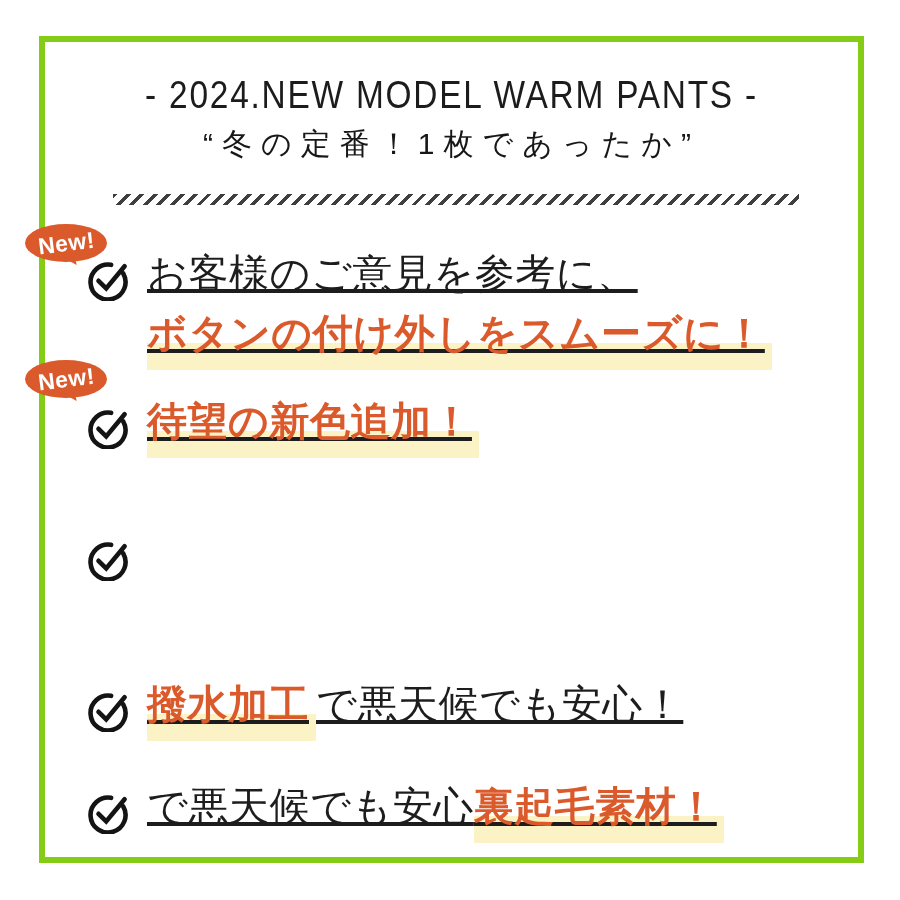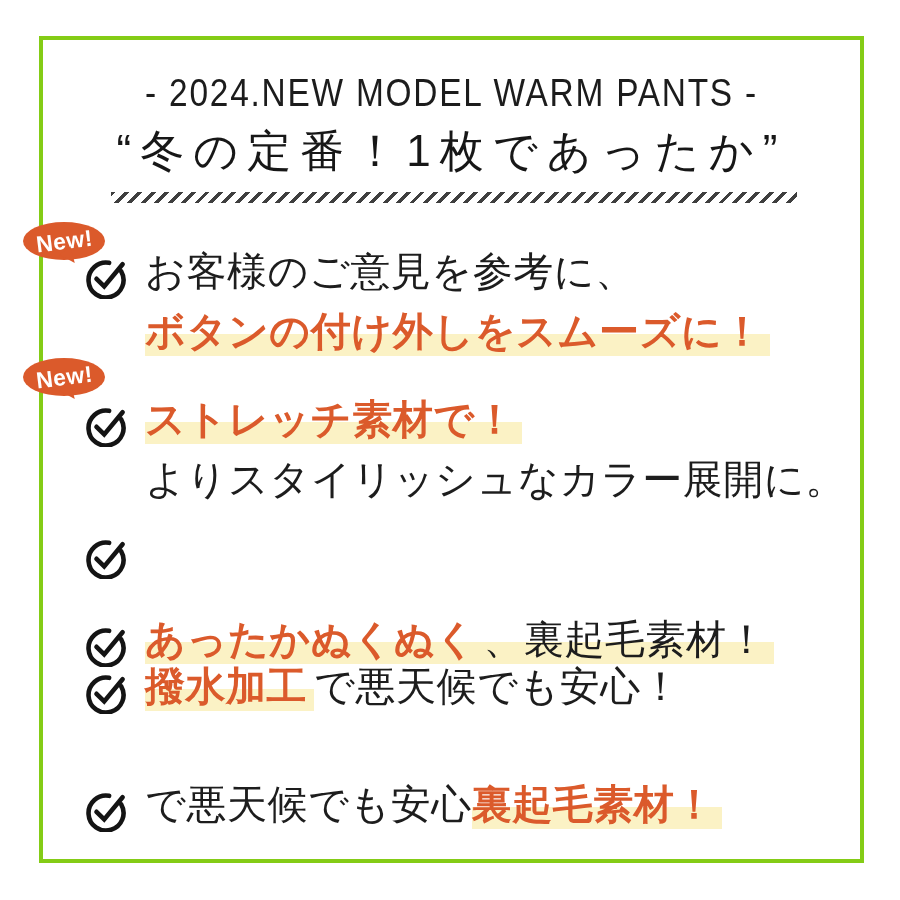--- a/index.html
+++ b/index.html
@@ -9,50 +9,50 @@
     --divider: #3F3F3F;
   }
   * { margin: 0; padding: 0; box-sizing: border-box; }
   html, body { width: 900px; height: 900px; background: #ffffff; }
   body { font-family: "Liberation Sans", "DejaVu Sans", sans-serif; color: var(--ink); }
 
   .canvas { position: relative; width: 900px; height: 900px; background: #fff; overflow: hidden; }
 
   .frame {
     position: absolute; left: 39px; top: 36px; width: 825px; height: 827px;
-    border: 4px solid #84cc16; background: #fff;
+    border: 6px solid #84cc16; background: #fff;
   }
 
   .title {
     position: absolute; top: 32px; left: 0; right: 0;
     text-align: center; font-size: 38px; letter-spacing: 2px;
     color: #1c1c1c; transform: scaleX(0.88); white-space: nowrap;
   }
 
   .catch {
     position: absolute; top: 82px; left: 0; right: 0;
-    text-align: center; font-size: 44px; letter-spacing: 9px;
+    text-align: center; font-size: 30px; letter-spacing: 9px;
     color: #171717; white-space: nowrap;
   }
 
   .divider {
     position: absolute; top: 152px; left: 68px; width: 686px; height: 11px;
     background: repeating-linear-gradient(135deg, var(--divider) 0 3.5px, transparent 3.5px 9.5px);
   }
 
   .feature { position: absolute; left: 0; right: 4px; }
   .feature .check { position: absolute; left: 40px; top: 12px; width: 46px; height: 46px; }
-  .feature .lines { margin-left: 102px; }
+  .feature .lines { margin-left: 102px; text-decoration: underline; }
   .feature .line { font-size: 40px; line-height: 60px; white-space: nowrap; letter-spacing: 0.5px; }
 
   .seg { color: var(--ink); }
   .seg.em { color: var(--accent); font-weight: 700; }
   .seg.hl {
     background-image: linear-gradient(to bottom, transparent 54%, var(--highlight) 54%);
-    padding-bottom: 3px; padding-right: 7px;
+    padding-bottom: 15px; padding-right: 7px;
   }
 
   .badge {
     position: absolute; left: -20px; width: 82px; height: 38px;
     background: var(--accent); border-radius: 50%;
     display: flex; align-items: center; justify-content: center;
     color: #fff; font-weight: 700; font-size: 23px; z-index: 3;
   }
   .badge .label { transform: rotate(-7deg); letter-spacing: 0.5px; }
   .badge .tail {
@@ -96,47 +96,35 @@
     </div>
 
     <div class="feature" style="top:349px">
       <span class="check">
         <svg viewBox="0 0 46 46" width="46" height="46">
           <path class="stroke" d="M 26.1 9.8 A 17.5 17.5 0 1 0 38.2 18.3"></path>
           <path class="stroke" d="M 13.5 25.8 L 21.2 33.4 L 39.6 11.2"></path>
         </svg>
       </span>
       <div class="lines">
-        <div class="line"><span class="seg em hl">ストレッチ素材で！</span></div>
-        <div class="line"><span class="seg">よりスタイリッシュなカラー展開に。</span></div>
+        <div class="line"><span class="seg em hl">待望の新色追加！</span></div>
       </div>
     </div>
 
     <div class="feature" style="top:481px">
       <span class="check">
         <svg viewBox="0 0 46 46" width="46" height="46">
           <path class="stroke" d="M 26.1 9.8 A 17.5 17.5 0 1 0 38.2 18.3"></path>
           <path class="stroke" d="M 13.5 25.8 L 21.2 33.4 L 39.6 11.2"></path>
         </svg>
       </span>
     </div>
 
-    <div class="feature" style="top:569px">
-      <span class="check">
-        <svg viewBox="0 0 46 46" width="46" height="46">
-          <path class="stroke" d="M 26.1 9.8 A 17.5 17.5 0 1 0 38.2 18.3"></path>
-          <path class="stroke" d="M 13.5 25.8 L 21.2 33.4 L 39.6 11.2"></path>
-        </svg>
-      </span>
-      <div class="lines">
-        <div class="line"><span class="seg em hl">あったかぬくぬく</span><span class="seg hl">、裏起毛素材！</span></div>
-      </div>
-    </div>
 
-    <div class="feature" style="top:616px">
+    <div class="feature" style="top:632px">
       <span class="check">
         <svg viewBox="0 0 46 46" width="46" height="46">
           <path class="stroke" d="M 26.1 9.8 A 17.5 17.5 0 1 0 38.2 18.3"></path>
           <path class="stroke" d="M 13.5 25.8 L 21.2 33.4 L 39.6 11.2"></path>
         </svg>
       </span>
       <div class="lines">
         <div class="line"><span class="seg em hl">撥水加工</span><span class="seg">で悪天候でも安心！</span></div>
       </div>
     </div>

